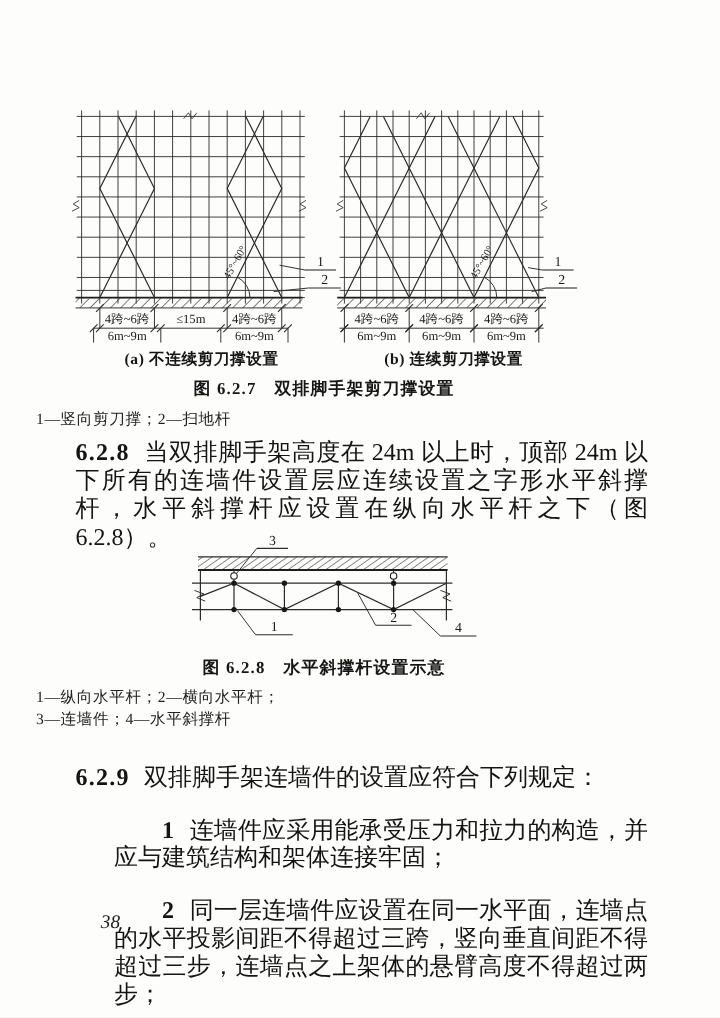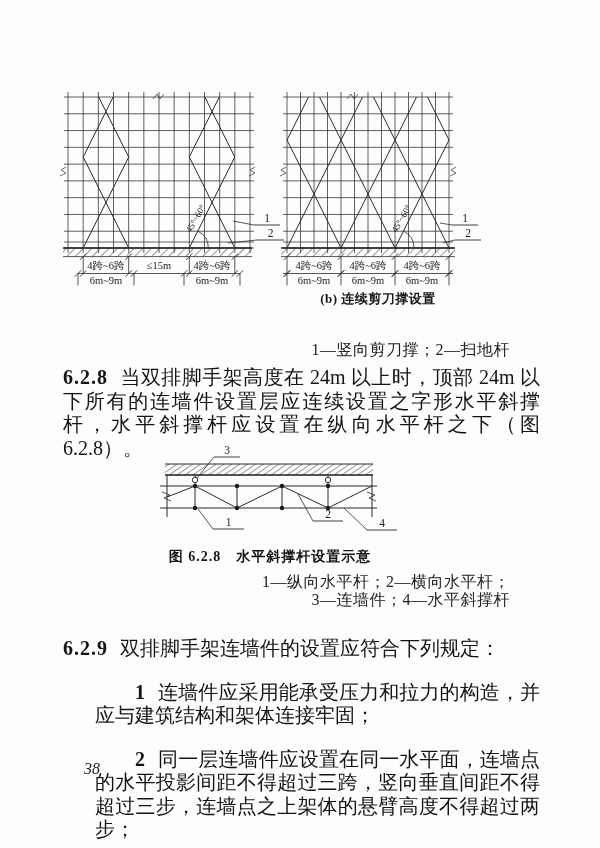--- a/index.html
+++ b/index.html
@@ -2,21 +2,21 @@
 <html><head>
 <meta charset="utf-8">
 <style>
   html,body{margin:0;padding:0;background:#e8e8e8;}
   #page{position:relative;width:600px;height:848px;background:#fdfdfb;overflow:hidden;
         font-family:"Liberation Serif","DejaVu Serif",serif;color:#161616;}
   .abs{position:absolute;margin:0;}
   svg text{font-family:"Liberation Serif","DejaVu Serif",serif;fill:#1a1a1a;}
   .subcap{font-size:13px;font-weight:bold;text-align:center;letter-spacing:.5px;}
   .figcap{font-size:14px;font-weight:bold;text-align:center;letter-spacing:1px;}
-  .figleg{font-size:16px;text-align:right;letter-spacing:.5px;color:#222;}
+  .figleg{font-size:13px;text-align:left;letter-spacing:.5px;color:#222;}
   .body{font-size:20px;line-height:23.5px;text-align:justify;color:#141414;}
   .body .bnum{font-weight:bold;padding-right:12px;letter-spacing:1px;}
   .indent{text-indent:2em;margin-left:32px;}
   .pageno{font-size:16px;font-style:italic;color:#1d1d1d;}
 </style>
 </head>
 <body>
 
 <div id="page">
 
@@ -164,22 +164,24 @@
           <text x="404" y="135" font-size="9" text-anchor="middle" transform="rotate(-60 404 135)">45°~60°</text>
           <line x1="440" y1="138" x2="452" y2="140" stroke="#2b2b2b" stroke-width="0.8"></line>
           <line x1="452" y1="140" x2="478" y2="140" stroke="#2b2b2b" stroke-width="0.9"></line>
           <text x="465" y="137" font-size="11.5" text-anchor="middle">1</text>
           <line x1="443" y1="158" x2="455" y2="155" stroke="#2b2b2b" stroke-width="0.8"></line>
           <line x1="455" y1="155" x2="481" y2="155" stroke="#2b2b2b" stroke-width="0.9"></line>
           <text x="468" y="152" font-size="11.5" text-anchor="middle">2</text>
         </g>
       </svg></div>
 
+  <div class="abs subcap" style="left:48px;top:290px;width:240px">(a) 不连续剪刀撑设置</div>
   <div class="abs subcap" style="left:258px;top:290px;width:240px">(b) 连续剪刀撑设置</div>
 
+  <div class="abs figcap" style="left:30px;top:315px;width:480px">图 6.2.7　双排脚手架剪刀撑设置</div>
   <div class="abs figleg" style="left:30px;top:340px;width:480px">1—竖向剪刀撑；2—扫地杆</div>
 
   <p class="abs body" style="left:63px;top:366px;width:477px"><b class="bnum">6.2.8</b><span>当双排脚手架高度在 24m 以上时，顶部 24m 以下所有的连墙件设置层应连续设置之字形水平斜撑杆，水平斜撑杆应设置在纵向水平杆之下（图 6.2.8）。</span></p>
 
   <div id="fig628" class="abs" style="left:140px;top:440px;width:330px;height:108px"><svg width="330" height="108" viewBox="0 0 330 108">
         <defs>
           <pattern id="hB" width="4.5" height="4.5" patternUnits="userSpaceOnUse" patternTransform="rotate(55)">
             <line x1="0" y1="0" x2="0" y2="4.5" stroke="#3d3d3d" stroke-width="1"></line>
           </pattern>
         </defs>

